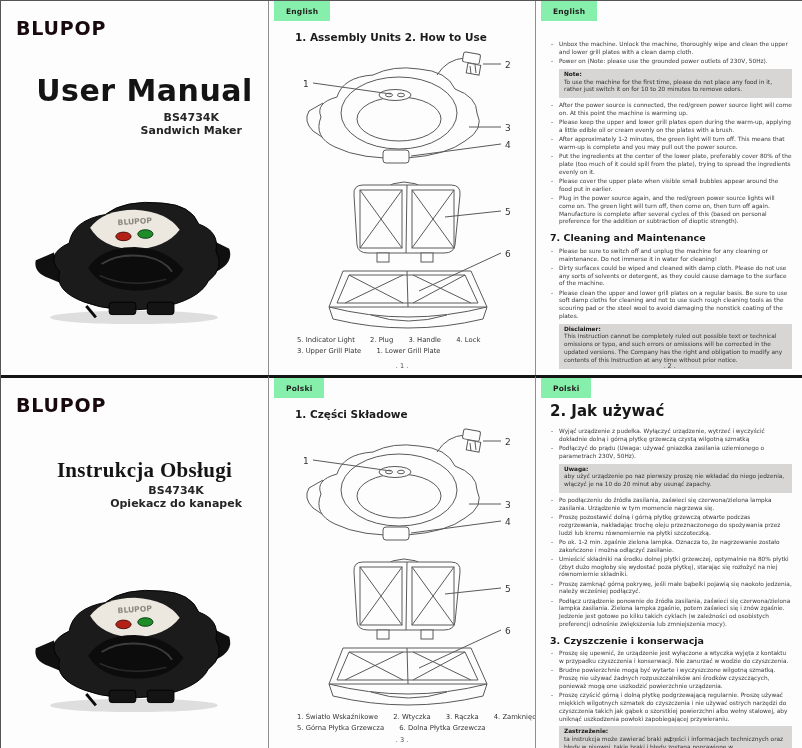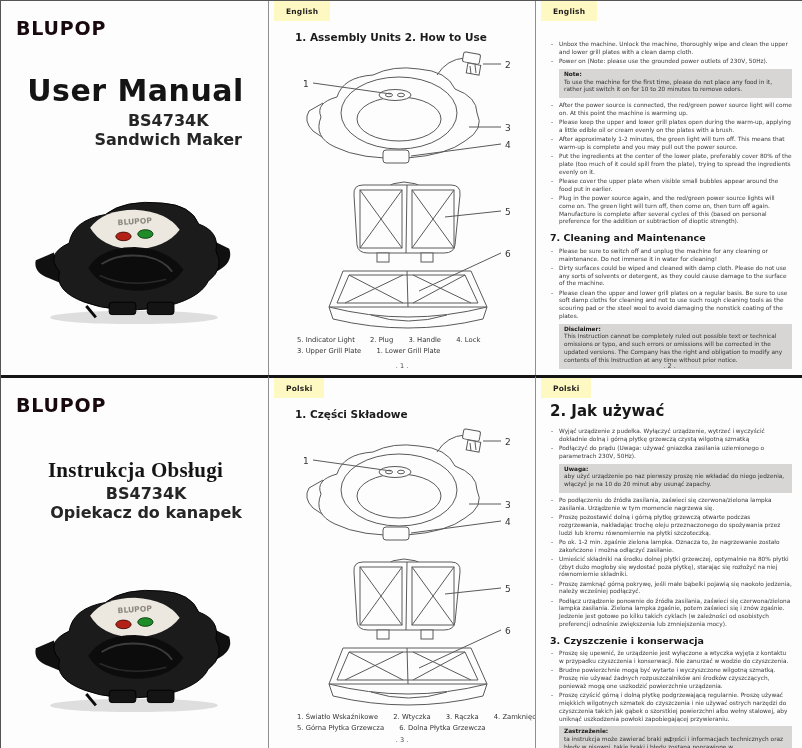--- a/index.html
+++ b/index.html
@@ -7,33 +7,33 @@
   .sheet {
     width:802px; height:748px; box-sizing:border-box;
     display:grid; grid-template-columns:267px 267px 268px; grid-template-rows:374px 374px;
     background:#fff; border:1px solid #555;
   }
   .page { position:relative; overflow:hidden; box-sizing:border-box; background:#fdfdfd; }
   .col2, .col3 { border-left:1px solid #8f8f8f; }
   .row2 { border-top:3px solid #151515; }
 
   .lang-tag {
-    position:absolute; top:0; left:5px; background:#fef9c3; color:#221d1d;
+    position:absolute; top:0; left:5px; background:#86efac; color:#221d1d;
     font-weight:bold; font-size:7.5px; padding:6px 12px 5px; letter-spacing:0.2px;
   }
 
   
   .brand {
     position:absolute; top:16px; left:15px; font-size:19px; font-weight:900;
     letter-spacing:0.8px; color:#18090f;
   }
-  .cover-title { position:absolute; left:1px; width:100%; text-align:center; font-weight:800; color:#141414; }
+  .cover-title { position:absolute; left:10px; width:100%; text-align:center; font-weight:800; color:#141414; }
   .cover-title.en { top:72px; font-size:30px; letter-spacing:0.5px; }
   .cover-title.pl { top:80px; font-size:21px; letter-spacing:0.3px;font-family:Liberation Serif, serif; }
-  .cover-sub { position:absolute; right:26px; text-align:center; font-weight:bold; font-size:16px; color:#262626; }
+  .cover-sub { position:absolute; right:26px; text-align:center; font-weight:bold; font-size:11px; color:#262626; }
   .cover-sub .model { display:block; }
   .photo-wrap { position:absolute; left:18px; width:228px; height:162px; }
   .photo-wrap.en { top:183px; }
   .photo-wrap.pl { top:194px; }
   .photo-wrap svg { width:100%; height:100%; }
 
   
   .diag-heading { position:absolute; top:30px; left:14px; font-size:10.5px; font-weight:800; color:#1c1c1c;margin-left:12px; }
   .diag-wrap { position:absolute; top:50px; left:10px; width:246px; height:282px; }
   .parts { position:absolute; left:28px; top:334px; font-size:6.8px; color:#333; line-height:1.6; white-space:nowrap; }

